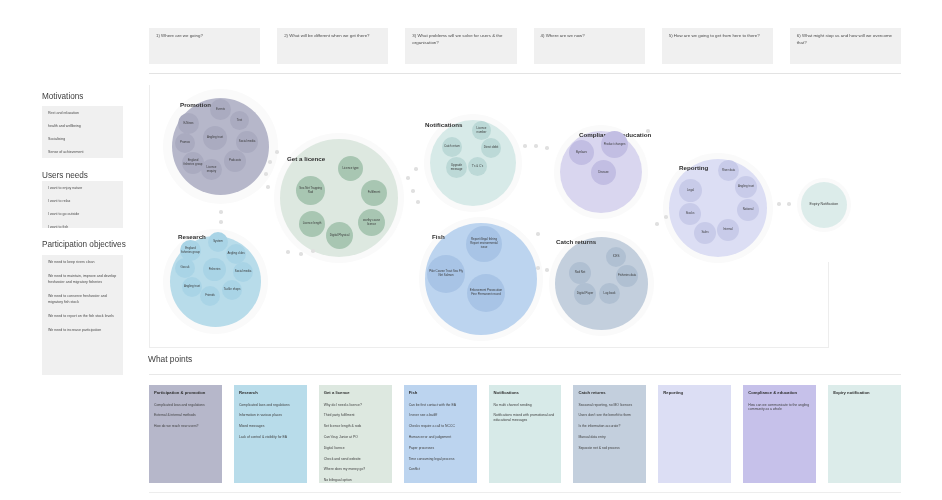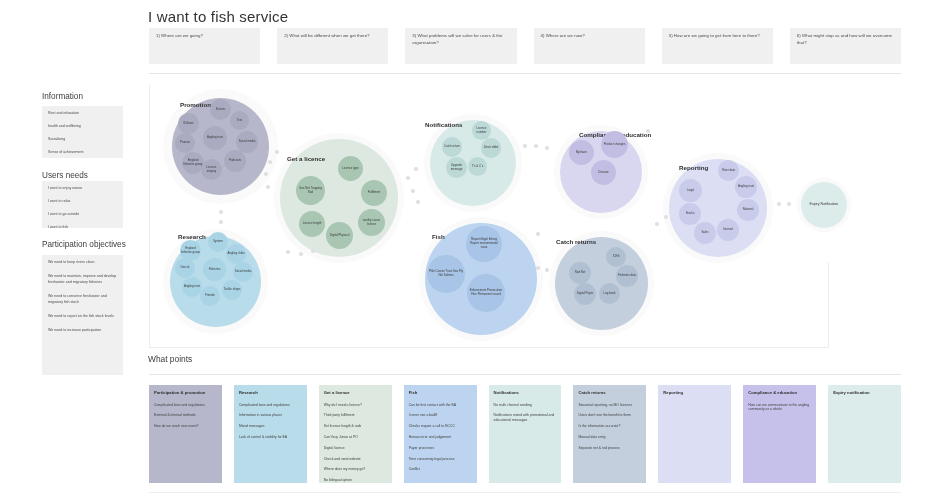--- a/index.html
+++ b/index.html
@@ -77,33 +77,32 @@
   .pp-col { flex: 1 1 0; padding: 5px 5px 4px 5px; display: flex; flex-direction: column; }
   .pp-h { font-size: 4.2px; font-weight: 700; color: #2e2e2e; line-height: 1.35; margin-bottom: 7px; white-space: pre-line; }
   .pp-i { font-size: 3.4px; line-height: 1.4; color: #3f3f3f; margin-bottom: 6px; }
   .pp-foot { position: absolute; left: 149px; top: 492px; width: 752px; height: 1px; background: #ededed; }
 </style>
 </head>
 <body>
 
 <div id="root">
 
-  <div class="page-title">I want to fish service</div>
 
   <div class="qcards">
     <div class="qcard">1) Where are we going?</div>
     <div class="qcard">2) What will be different when we get there?</div>
     <div class="qcard">3) What problems will we solve for users &amp; the organisation?</div>
     <div class="qcard">4) Where are we now?</div>
     <div class="qcard">5) How are we going to get from here to there?</div>
     <div class="qcard">6) What might stop us and how will we overcome that?</div>
   </div>
   <div class="hr"></div>
 
-  <div class="side-h" style="left:42px; top:92px;">Information</div>
+  <div class="side-h" style="left:42px; top:92px;">Motivations</div>
   <div class="side-box m" style="left:42px; top:106px; width:81px; height:52px;">
     <div class="li">Rest and relaxation</div>
     <div class="li">health and wellbeing</div>
     <div class="li">Socialising</div>
     <div class="li">Sense of achievement</div>
   </div>
 
   <div class="side-h" style="left:42px; top:171px;">Users needs</div>
   <div class="side-box u" style="left:42px; top:181px; width:81px; height:47px;">
     <div class="li">I want to enjoy nature</div>

